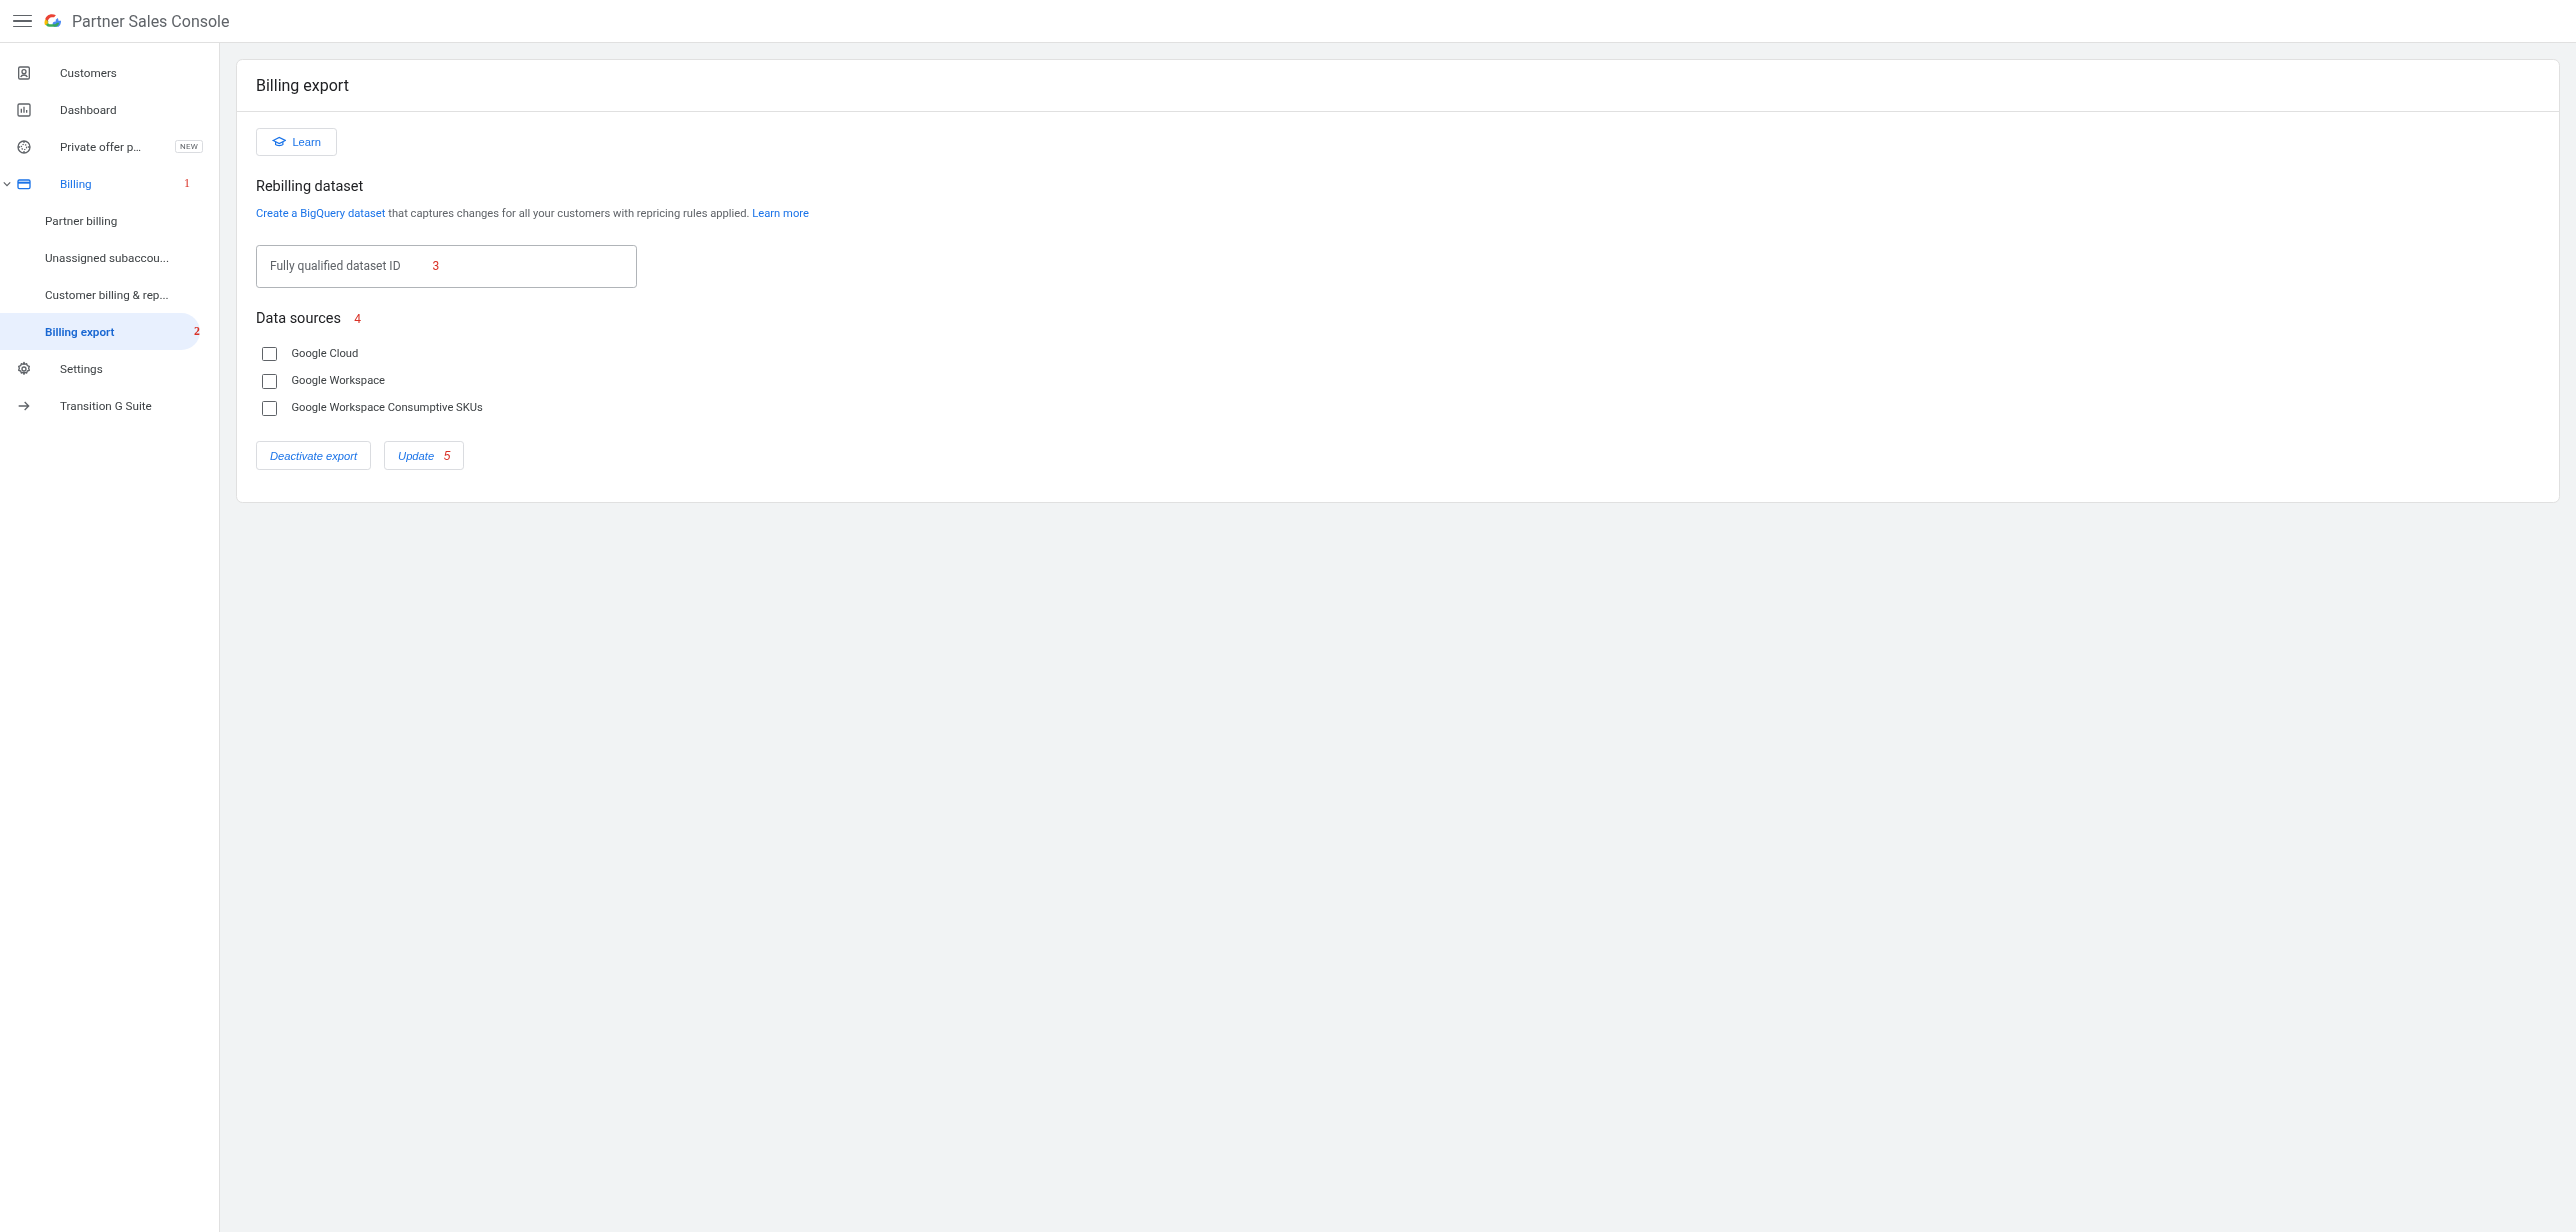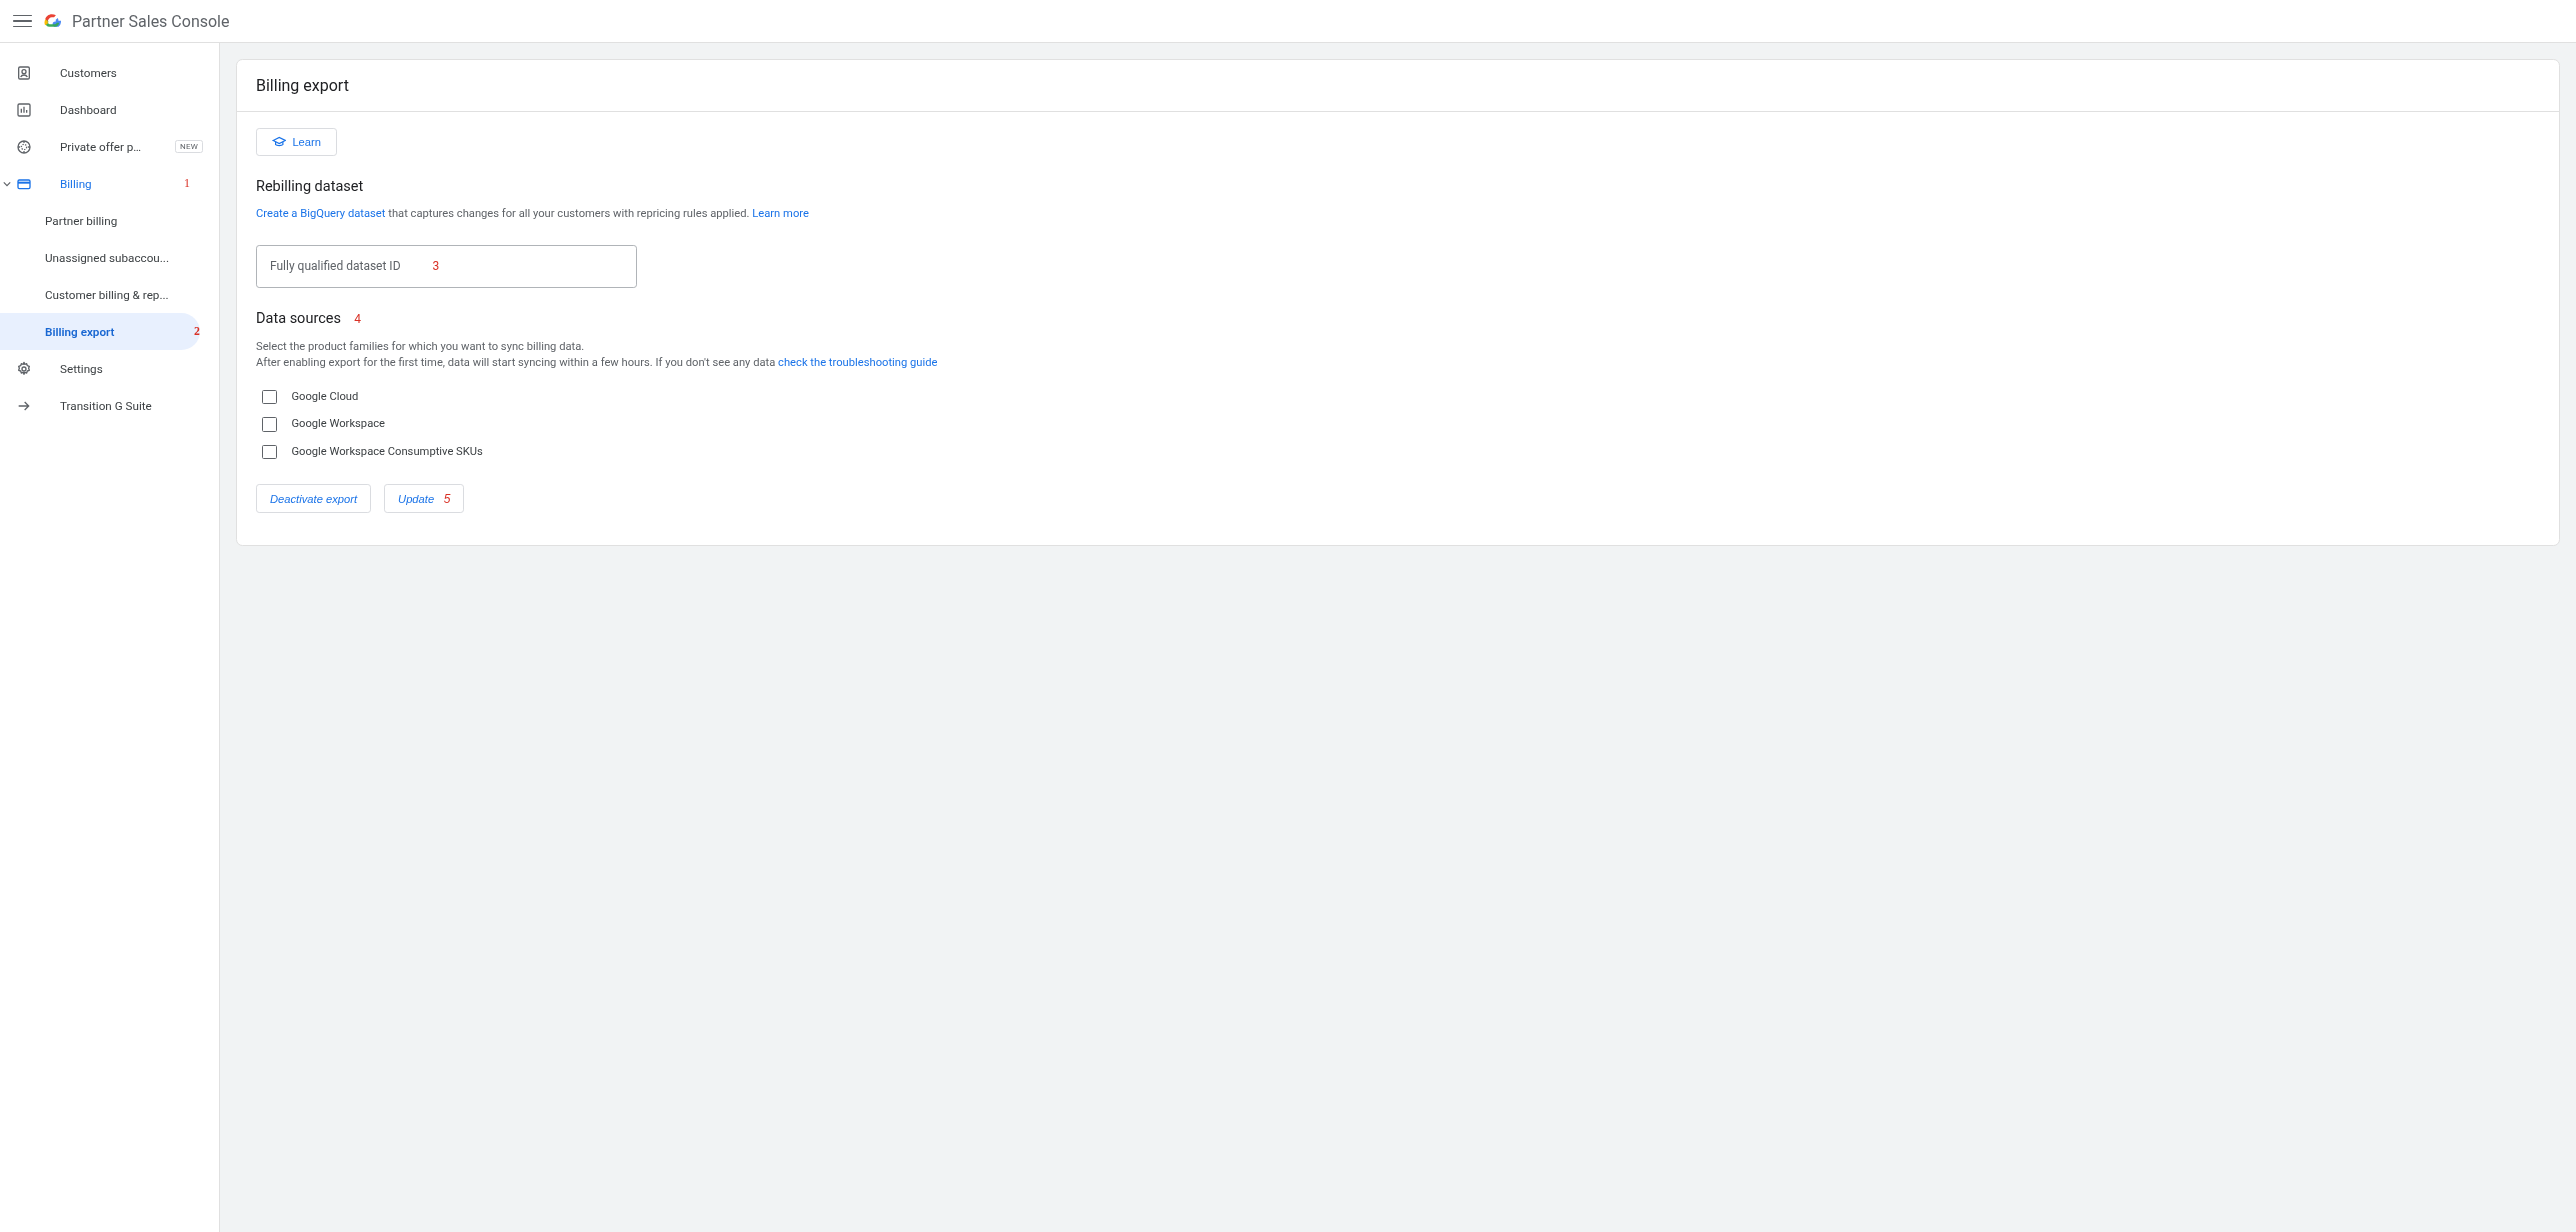--- a/index.html
+++ b/index.html
@@ -246,24 +246,20 @@
 
         <div class="text-field">
           <span>Fully qualified dataset ID</span>
           <span class="annot-inline" style="margin-left:32px">3</span>
         </div>
 
         <h3 class="section-h">
           <span>Data sources</span>
           <span class="annot-inline">4</span>
         </h3>
-        <p class="section-desc">
-          <span>Select the product families for which you want to sync billing data.</span><br>
-          <span>After enabling export for the first time, data will start syncing within a few hours. If you don't see any data </span><a class="link">check the troubleshooting guide</a>
-        </p>
 
         <div style="margin-top:13px">
           <div class="chk-row">
             <div class="chk-box"></div>
             <div class="chk-label">Google Cloud</div>
           </div>
           <div class="chk-row">
             <div class="chk-box"></div>
             <div class="chk-label">Google Workspace</div>
           </div>

